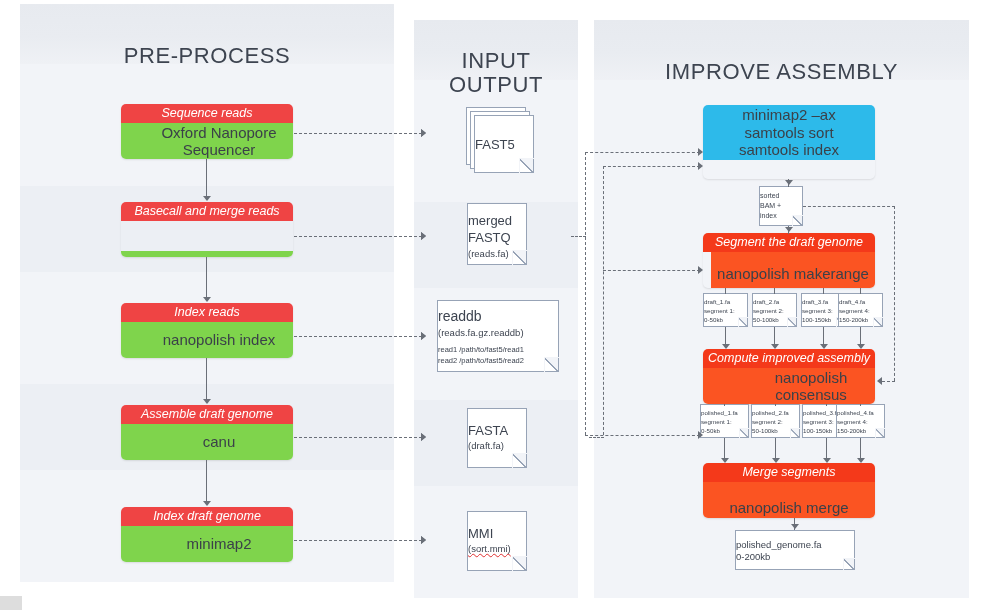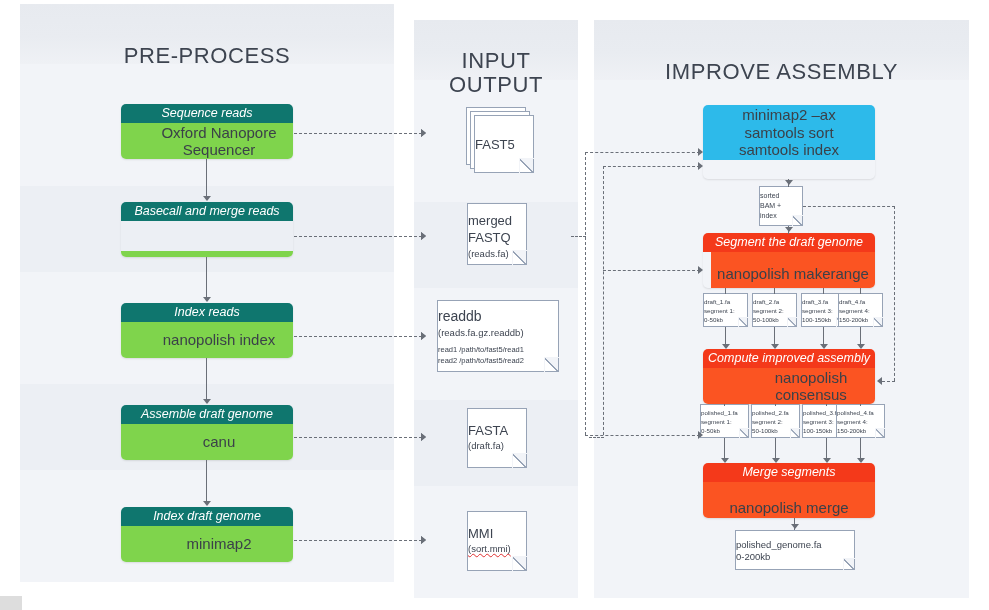--- a/index.html
+++ b/index.html
@@ -17,21 +17,21 @@
 
   
   .pbox{position:absolute;border-radius:5px;overflow:hidden;
         box-shadow:0 1px 2px rgba(0,0,0,.10);}
   .pbox .hd{height:19px;line-height:19px;text-align:center;color:#ffffff;
             font-style:italic;font-size:12.5px;}
   .pbox .bd{text-align:center;color:#3b4149;display:flex;align-items:center;
             justify-content:center;flex-direction:column;}
   .pbox .bd span{display:block;line-height:1.16;}
 
-  .green .hd{background:#0f766e;} .green .bd{background:#7fd44c;padding-left:24px;}
+  .green .hd{background:#ef4444;} .green .bd{background:#7fd44c;padding-left:24px;}
   .blue  .hd{background:#13a9dd;} .blue  .bd{background:#2dbaea;}
   .orange .hd{background:#f4391a;} .orange .bd{background:#fb5422;}
 
   
   .doc{position:absolute;background:#ffffff;border:1px solid #97a3b6;
        box-sizing:border-box;}
   .doc .fold{position:absolute;right:-1px;bottom:-1px;width:14px;height:14px;
        background:linear-gradient(225deg,#f2f4f8 0%,#f2f4f8 49%,#97a3b6 50%,#97a3b6 56%,#ffffff 57%);
        border-right:1px solid #97a3b6;border-bottom:1px solid #97a3b6;box-sizing:border-box;}
   .doc-fold-mask{position:absolute;right:-1px;bottom:-1px;width:15px;height:15px;

